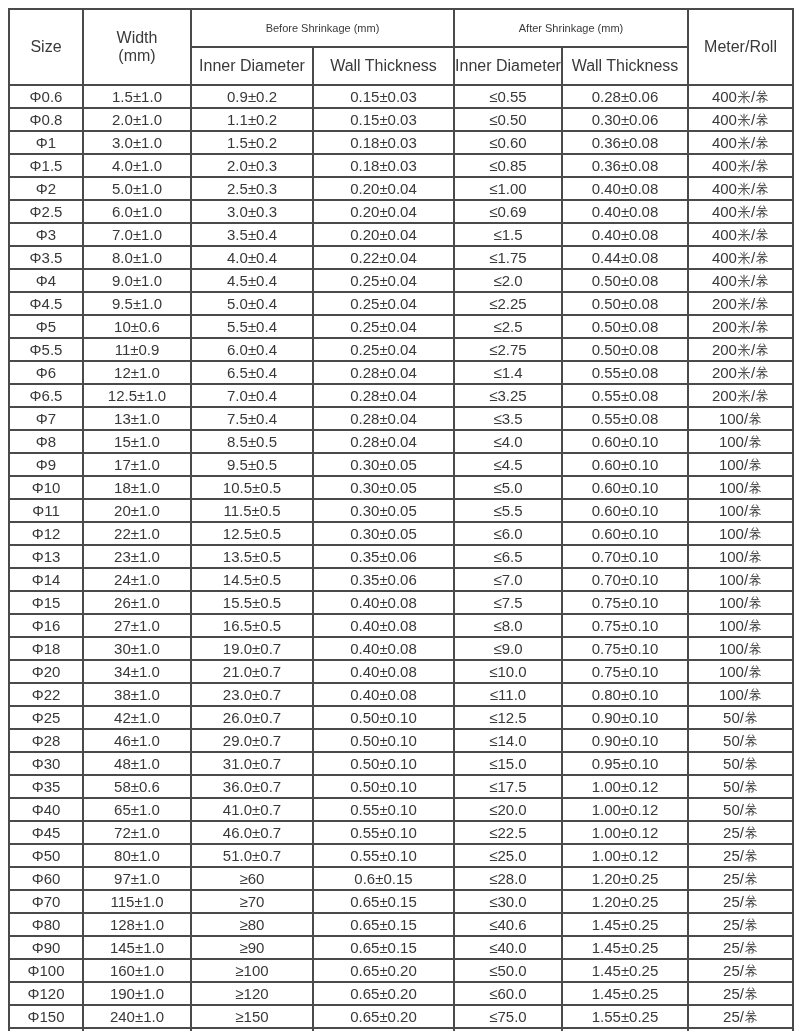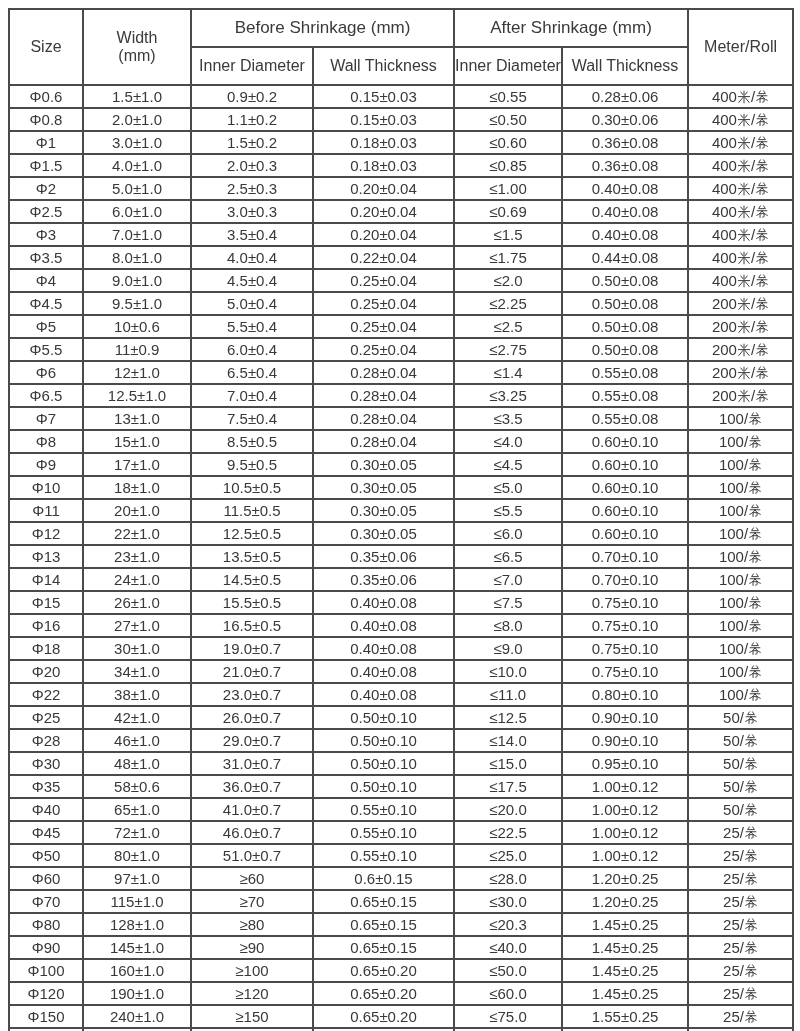--- a/index.html
+++ b/index.html
@@ -31,21 +31,21 @@
     overflow: hidden;
     white-space: nowrap;
   }
   thead th {
     font-weight: normal;
     font-size: 16px;
     color: #3a3a3a;
     height: 36px;
     line-height: 1.15;
   }
-  th.group-header { font-size: 17px; }
+  th.group-header { font-size: 11px; }
   th.multiline { white-space: pre-line; }
   tbody td {
     font-size: 15px;
     color: #383838;
     line-height: 1;
     height: 21px;
   }
   svg.cjk-glyph {
     width: 14px;
     height: 14px;
@@ -510,21 +510,21 @@
           <td>1.20±0.25</td>
           <td>25/<svg viewBox="0 0 100 100" class="cjk-glyph">
               <path d="M39 6 L30 19 M61 6 L70 19 M26 26 H74 M15 41 H85 M50 41 C42 56 29 67 12 74 M50 41 C58 56 71 67 88 74 M36 62 V89 M36 62 H65 M65 62 V80 Q65 88 54 87"></path>
             </svg></td>
         </tr>
         <tr>
           <td>Φ80</td>
           <td>128±1.0</td>
           <td>≥80</td>
           <td>0.65±0.15</td>
-          <td>≤20.3</td>
+          <td>≤40.6</td>
           <td>1.45±0.25</td>
           <td>25/<svg viewBox="0 0 100 100" class="cjk-glyph">
               <path d="M39 6 L30 19 M61 6 L70 19 M26 26 H74 M15 41 H85 M50 41 C42 56 29 67 12 74 M50 41 C58 56 71 67 88 74 M36 62 V89 M36 62 H65 M65 62 V80 Q65 88 54 87"></path>
             </svg></td>
         </tr>
         <tr>
           <td>Φ90</td>
           <td>145±1.0</td>
           <td>≥90</td>
           <td>0.65±0.15</td>

